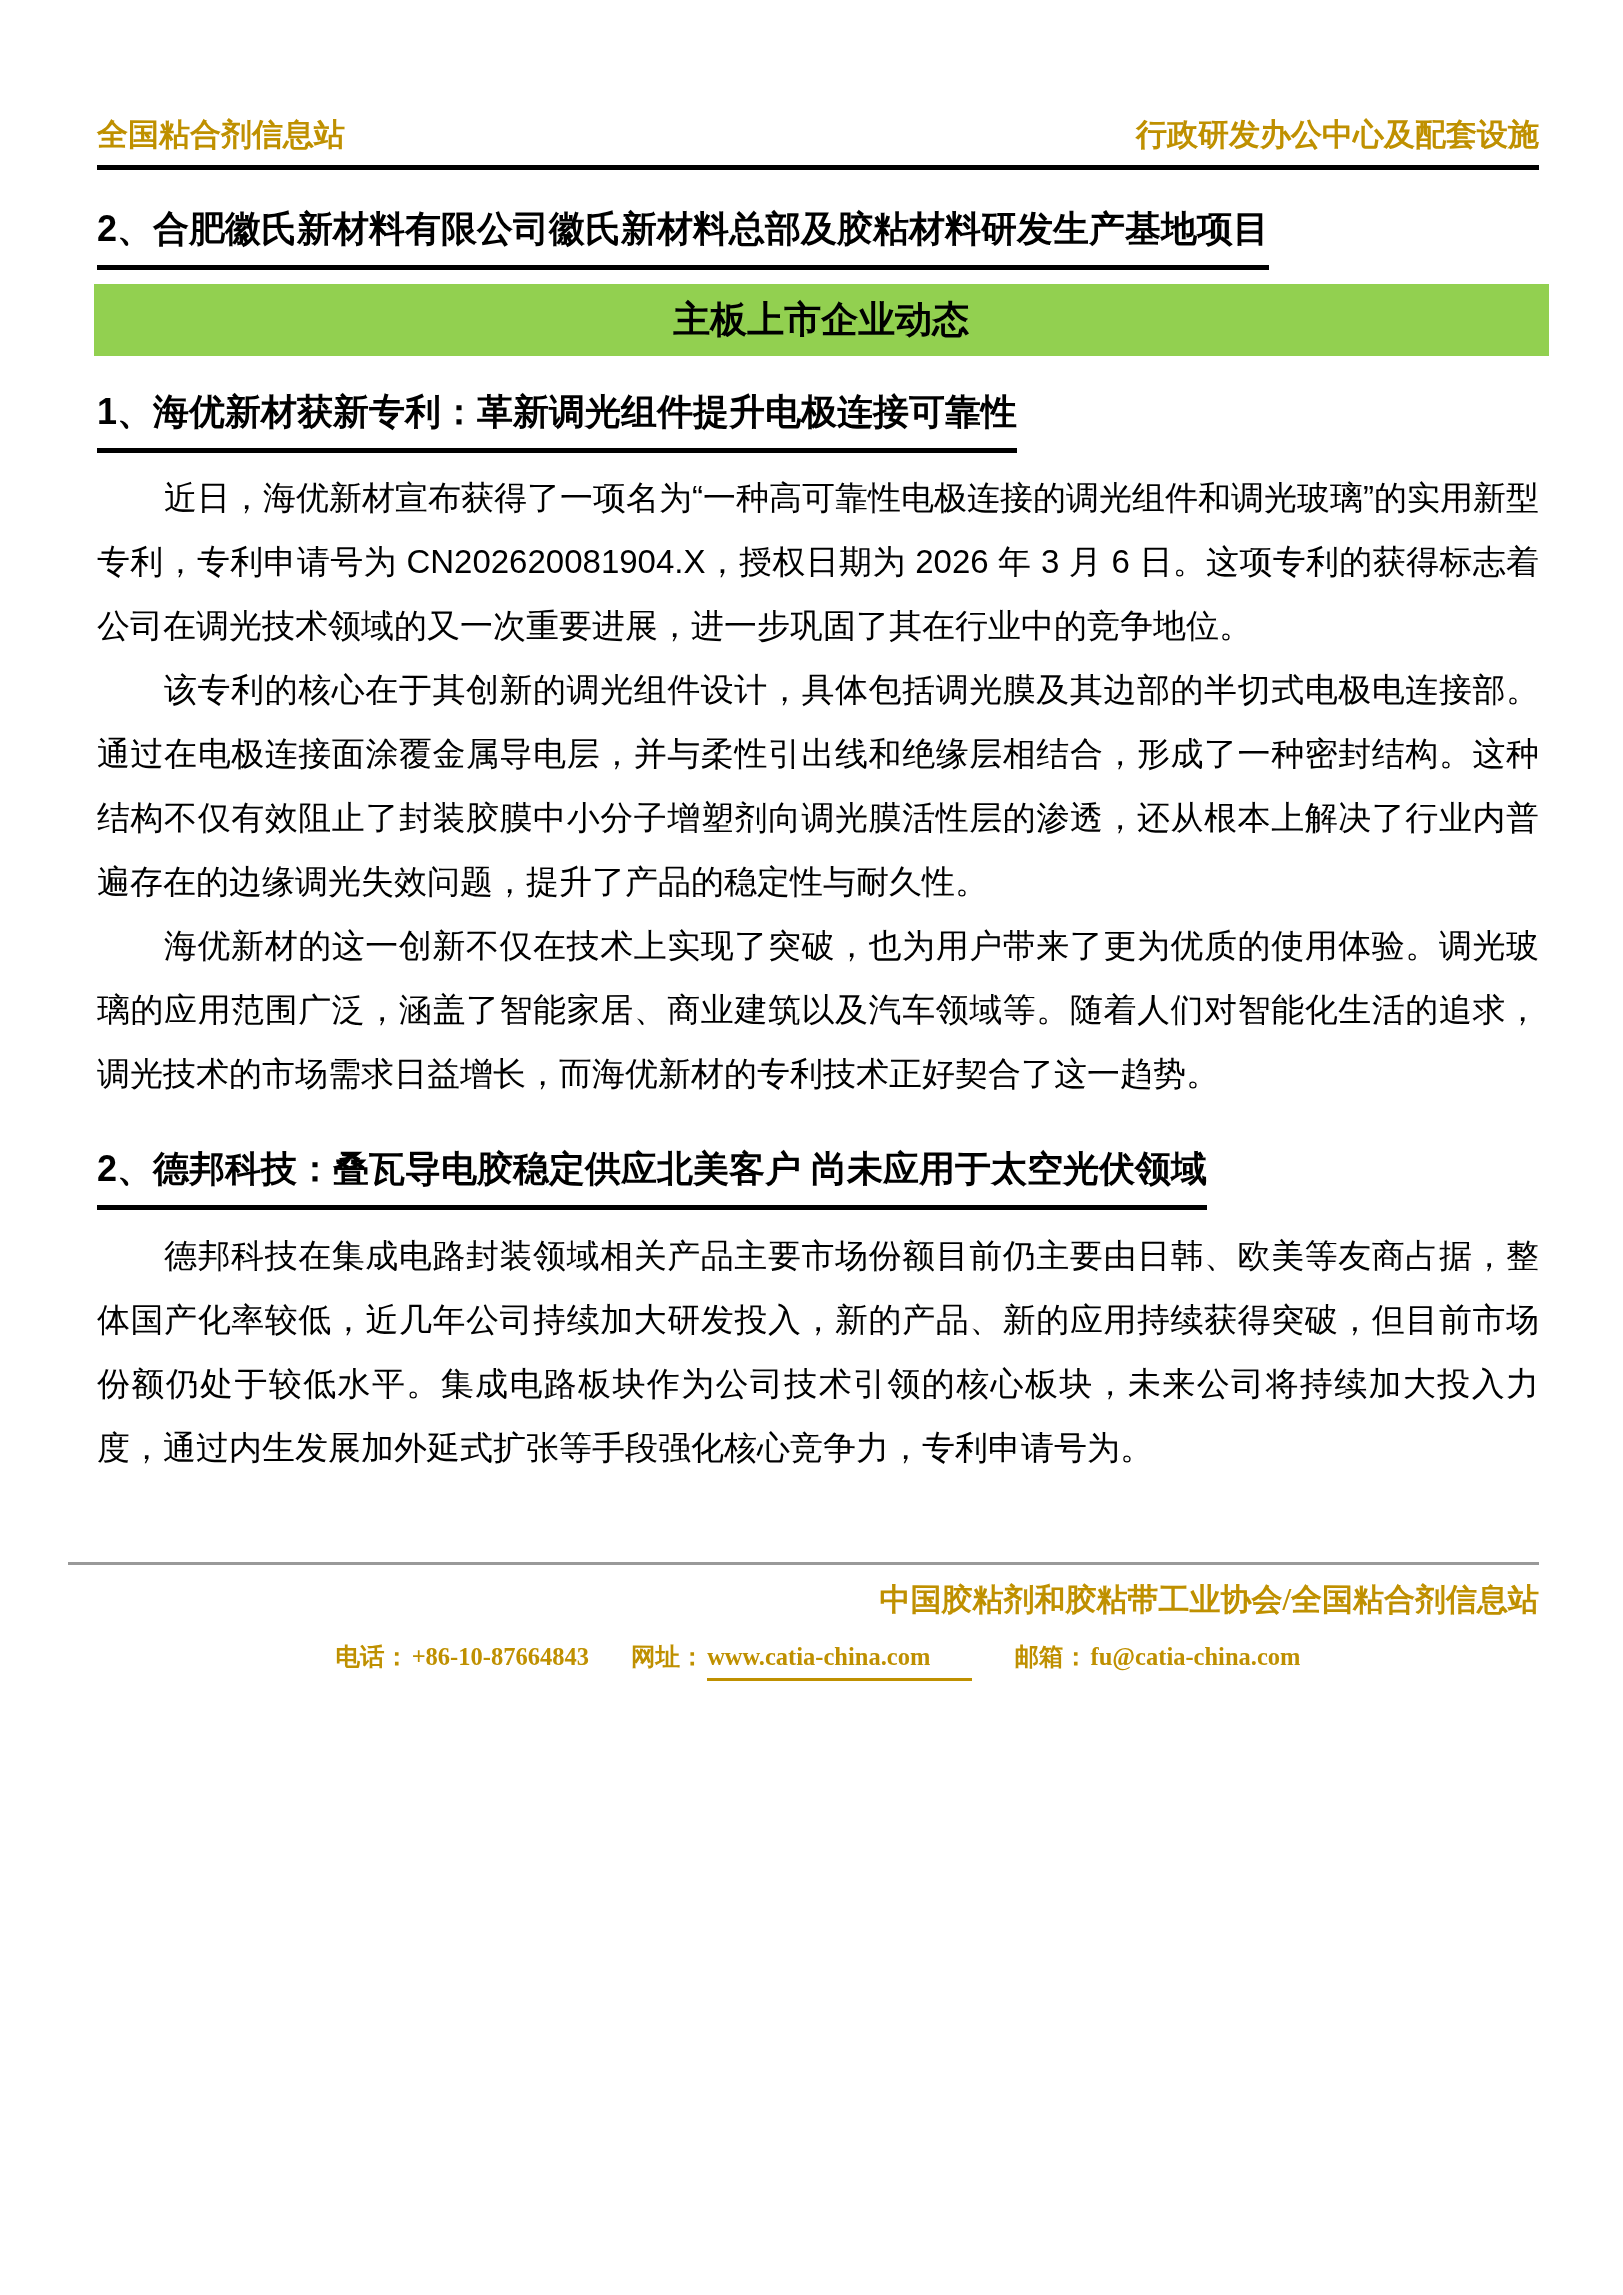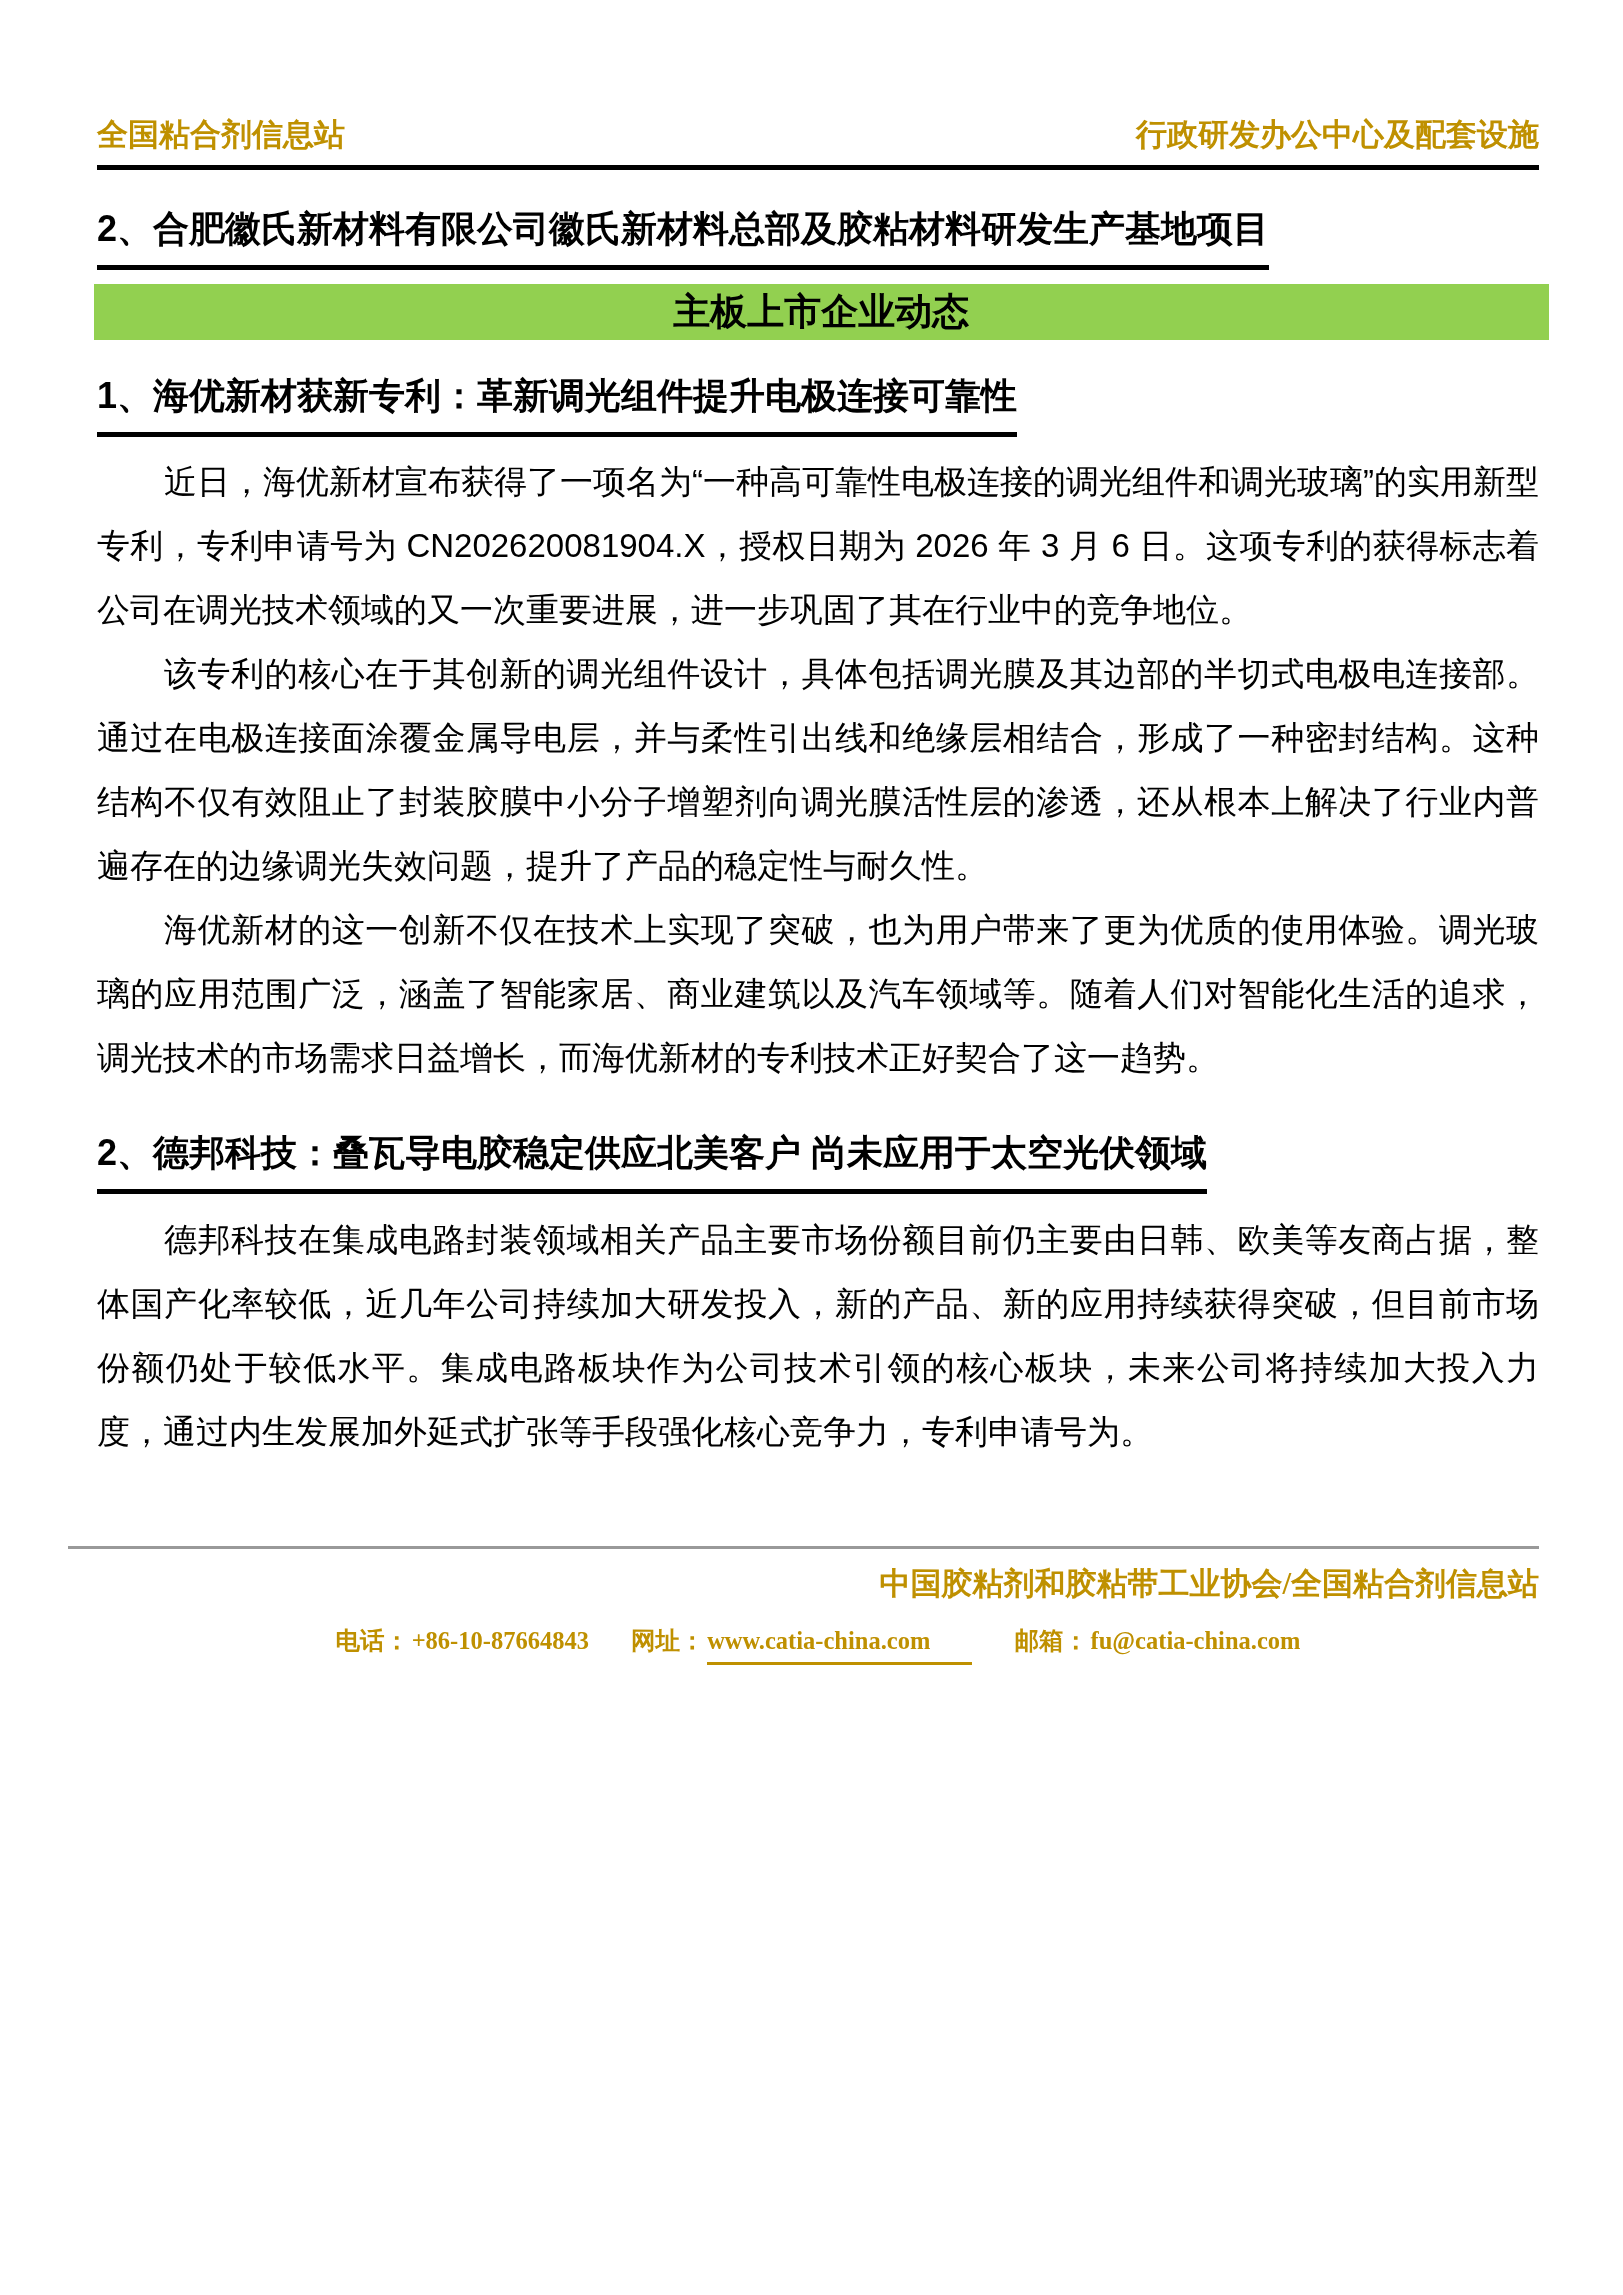--- a/index.html
+++ b/index.html
@@ -61,21 +61,21 @@
     text-align:justify;
     text-indent:67px;
   }
   .intro-para{margin-top:13px;}
   .first-para{margin-top:15.4px;}
   
   .banner{
     margin-top:18px;
     margin-left:-3.2px;
     margin-right:-9.7px;
-    height:56px;
+    height:72px;
     background:var(--banner_green);
     display:flex;
     align-items:center;
     justify-content:center;
     font-size:37px;
     font-weight:bold;
     color:var(--ink);
   }
   
   .footer-rule{

